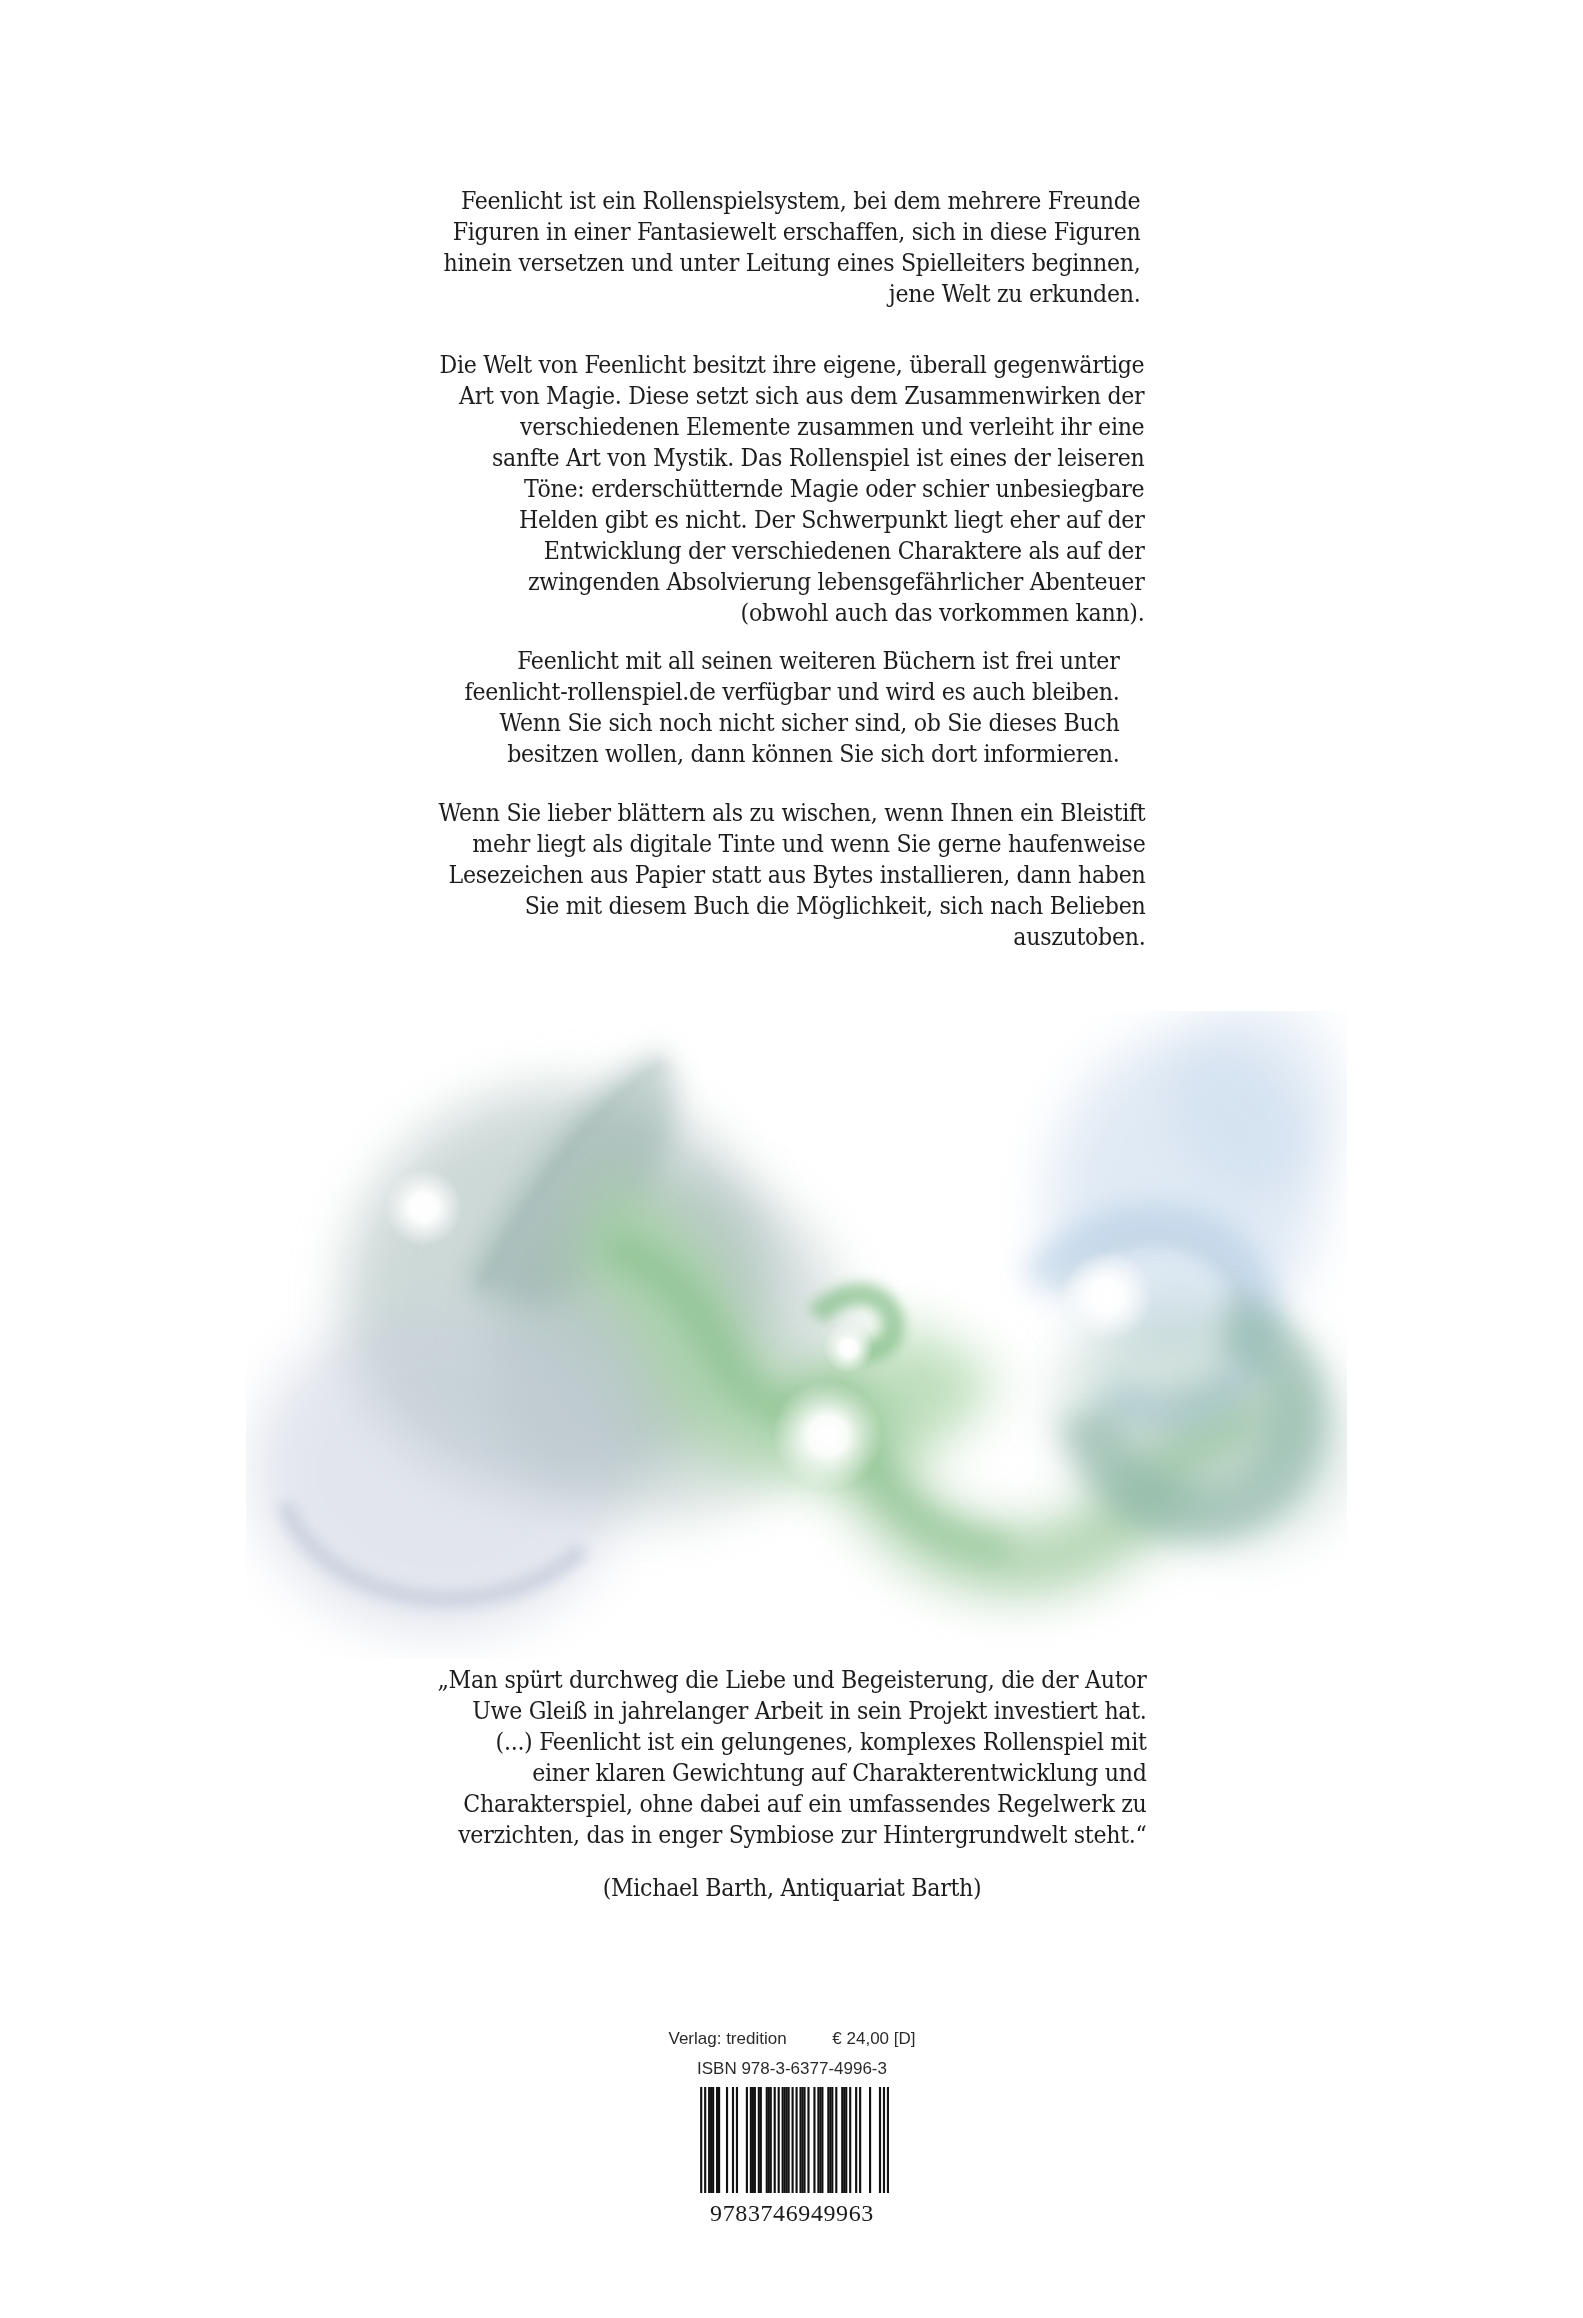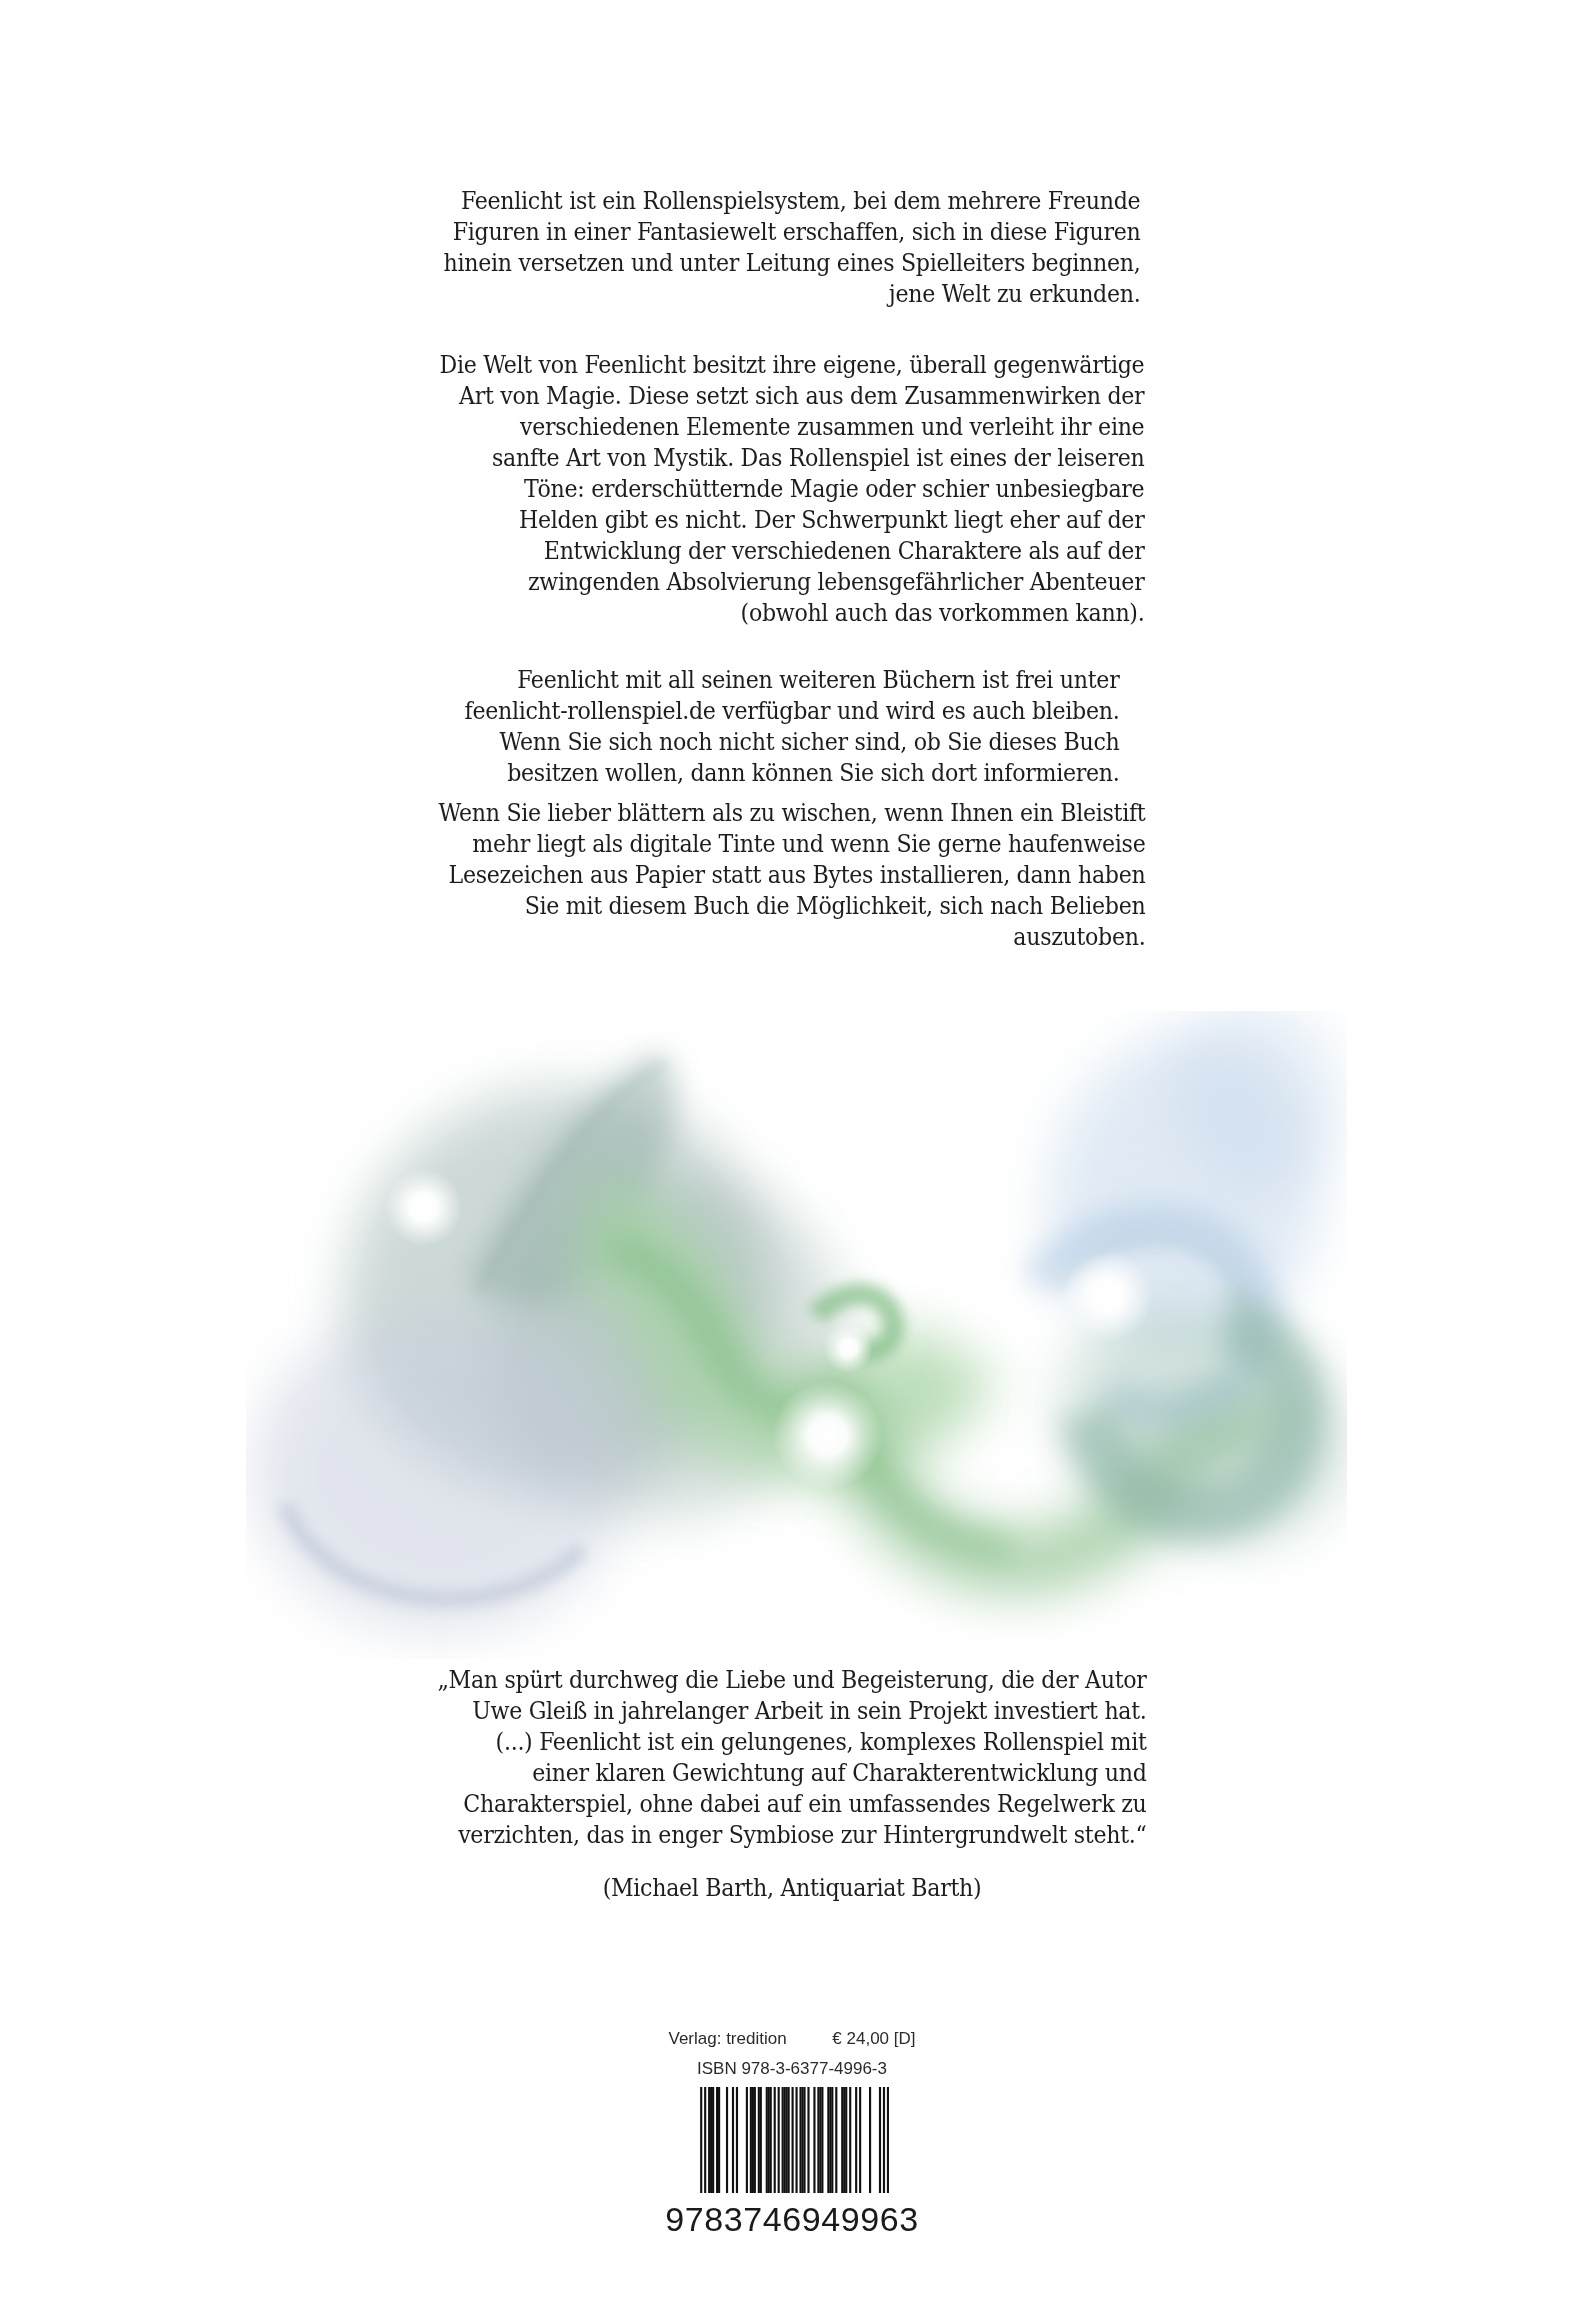--- a/index.html
+++ b/index.html
@@ -46,40 +46,40 @@
     left: 700px;
     top: 2087px;
     width: 189px;
     height: 106px;
   }
   #barcode-number {
     position: absolute;
     top: 2200px;
     left: 50%;
     transform: translateX(-50%);
-    font-family: Liberation Sans, sans-serif;
-    font-size: 34px;
+    font-family: Liberation Serif, serif;
+    font-size: 24px;
     letter-spacing: 0.6px;
     color: #1a1a1a;
     white-space: nowrap;
   }
   .blur40 { filter: blur(40px); }
   .blur22 { filter: blur(22px); }
   .blur10 { filter: blur(10px); }
 </style>
 </head>
 <body>
 
 <main>
 
   <div class="serif" style="top:185px">Feenlicht ist ein Rollenspielsystem, bei dem mehrere Freunde<br>Figuren in einer Fantasiewelt erschaffen, sich in diese Figuren<br>hinein versetzen und unter Leitung eines Spielleiters beginnen,<br>jene Welt zu erkunden.</div>
 
   <div class="serif" style="top:349px">Die Welt von Feenlicht besitzt ihre eigene, überall gegenwärtige<br>Art von Magie. Diese setzt sich aus dem Zusammenwirken der<br>verschiedenen Elemente zusammen und verleiht ihr eine<br>sanfte Art von Mystik. Das Rollenspiel ist eines der leiseren<br>Töne: erderschütternde Magie oder schier unbesiegbare<br>Helden gibt es nicht. Der Schwerpunkt liegt eher auf der<br>Entwicklung der verschiedenen Charaktere als auf der<br>zwingenden Absolvierung lebensgefährlicher Abenteuer<br>(obwohl auch das vorkommen kann).</div>
 
-  <div class="serif" style="top:664px">Feenlicht mit all seinen weiteren Büchern ist frei unter<br>feenlicht-rollenspiel.de verfügbar und wird es auch bleiben.<br>Wenn Sie sich noch nicht sicher sind, ob Sie dieses Buch<br>besitzen wollen, dann können Sie sich dort informieren.</div>
+  <div class="serif" style="top:645px">Feenlicht mit all seinen weiteren Büchern ist frei unter<br>feenlicht-rollenspiel.de verfügbar und wird es auch bleiben.<br>Wenn Sie sich noch nicht sicher sind, ob Sie dieses Buch<br>besitzen wollen, dann können Sie sich dort informieren.</div>
 
   <div class="serif" style="top:797px">Wenn Sie lieber blättern als zu wischen, wenn Ihnen ein Bleistift<br>mehr liegt als digitale Tinte und wenn Sie gerne haufenweise<br>Lesezeichen aus Papier statt aus Bytes installieren, dann haben<br>Sie mit diesem Buch die Möglichkeit, sich nach Belieben<br>auszutoben.</div>
 
   <svg id="artwork" viewBox="0 0 1700 1000" xmlns="http://www.w3.org/2000/svg">
     <defs>
       <radialGradient id="orbGrad">
         <stop offset="0" stop-opacity="1" stop-color="#ffffff"></stop>
         <stop offset="0.35" stop-opacity="0.95" stop-color="#ffffff"></stop>
         <stop offset="1" stop-opacity="0" stop-color="#ffffff"></stop>
       </radialGradient>

